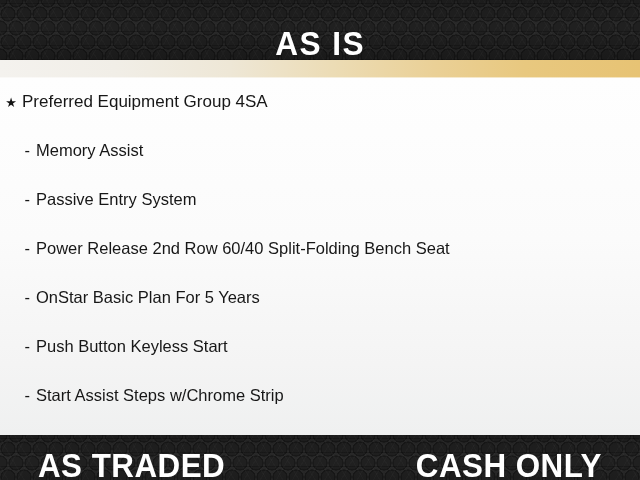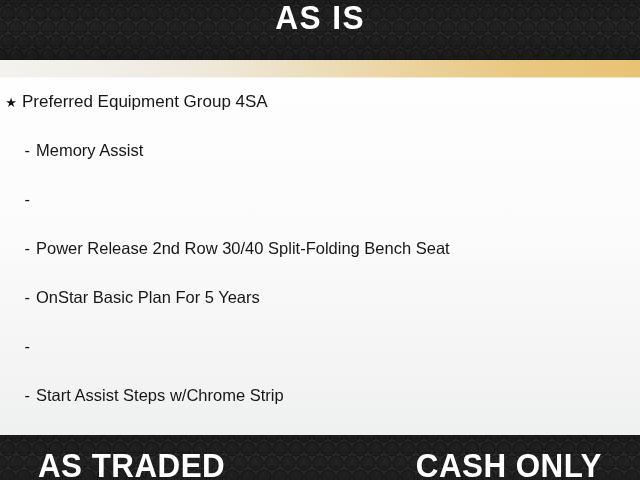--- a/index.html
+++ b/index.html
@@ -57,21 +57,21 @@
       repeating-linear-gradient(60deg, rgba(255,255,255,0.020) 0 1px, rgba(0,0,0,0) 1px 14px),
       repeating-linear-gradient(-60deg, rgba(255,255,255,0.020) 0 1px, rgba(0,0,0,0) 1px 14px),
       repeating-linear-gradient(0deg, rgba(0,0,0,0.22) 0 1px, rgba(0,0,0,0) 1px 14px);
   }
 
   
   #header {
     height: 60px;
     flex: 0 0 60px;
     display: flex;
-    align-items: flex-start;
+    align-items: flex-end;
     justify-content: center;
   }
   #header-title {
     position: relative;
     z-index: 2;
     color: #ffffff;
     font-size: 34px;
     font-weight: bold;
     letter-spacing: 1.5px;
     line-height: 1;
@@ -187,34 +187,36 @@
         <span class="feature-text">Preferred Equipment Group 4SA</span>
       </li>
 
       <li class="feature-row">
         <span class="bullet-dash">-</span>
         <span class="feature-text">Memory Assist</span>
       </li>
 
       <li class="feature-row">
         <span class="bullet-dash">-</span>
-      </li>
-
-      <li class="feature-row">
-        <span class="bullet-dash">-</span>
-        <span class="feature-text">Power Release 2nd Row 30/40 Split-Folding Bench Seat</span>
+        <span class="feature-text">Passive Entry System</span>
+      </li>
+
+      <li class="feature-row">
+        <span class="bullet-dash">-</span>
+        <span class="feature-text">Power Release 2nd Row 60/40 Split-Folding Bench Seat</span>
       </li>
 
       <li class="feature-row">
         <span class="bullet-dash">-</span>
         <span class="feature-text">OnStar Basic Plan For 5 Years</span>
       </li>
 
       <li class="feature-row">
         <span class="bullet-dash">-</span>
+        <span class="feature-text">Push Button Keyless Start</span>
       </li>
 
       <li class="feature-row">
         <span class="bullet-dash">-</span>
         <span class="feature-text">Start Assist Steps w/Chrome Strip</span>
       </li>
 
     </ul>
   </div>
 

